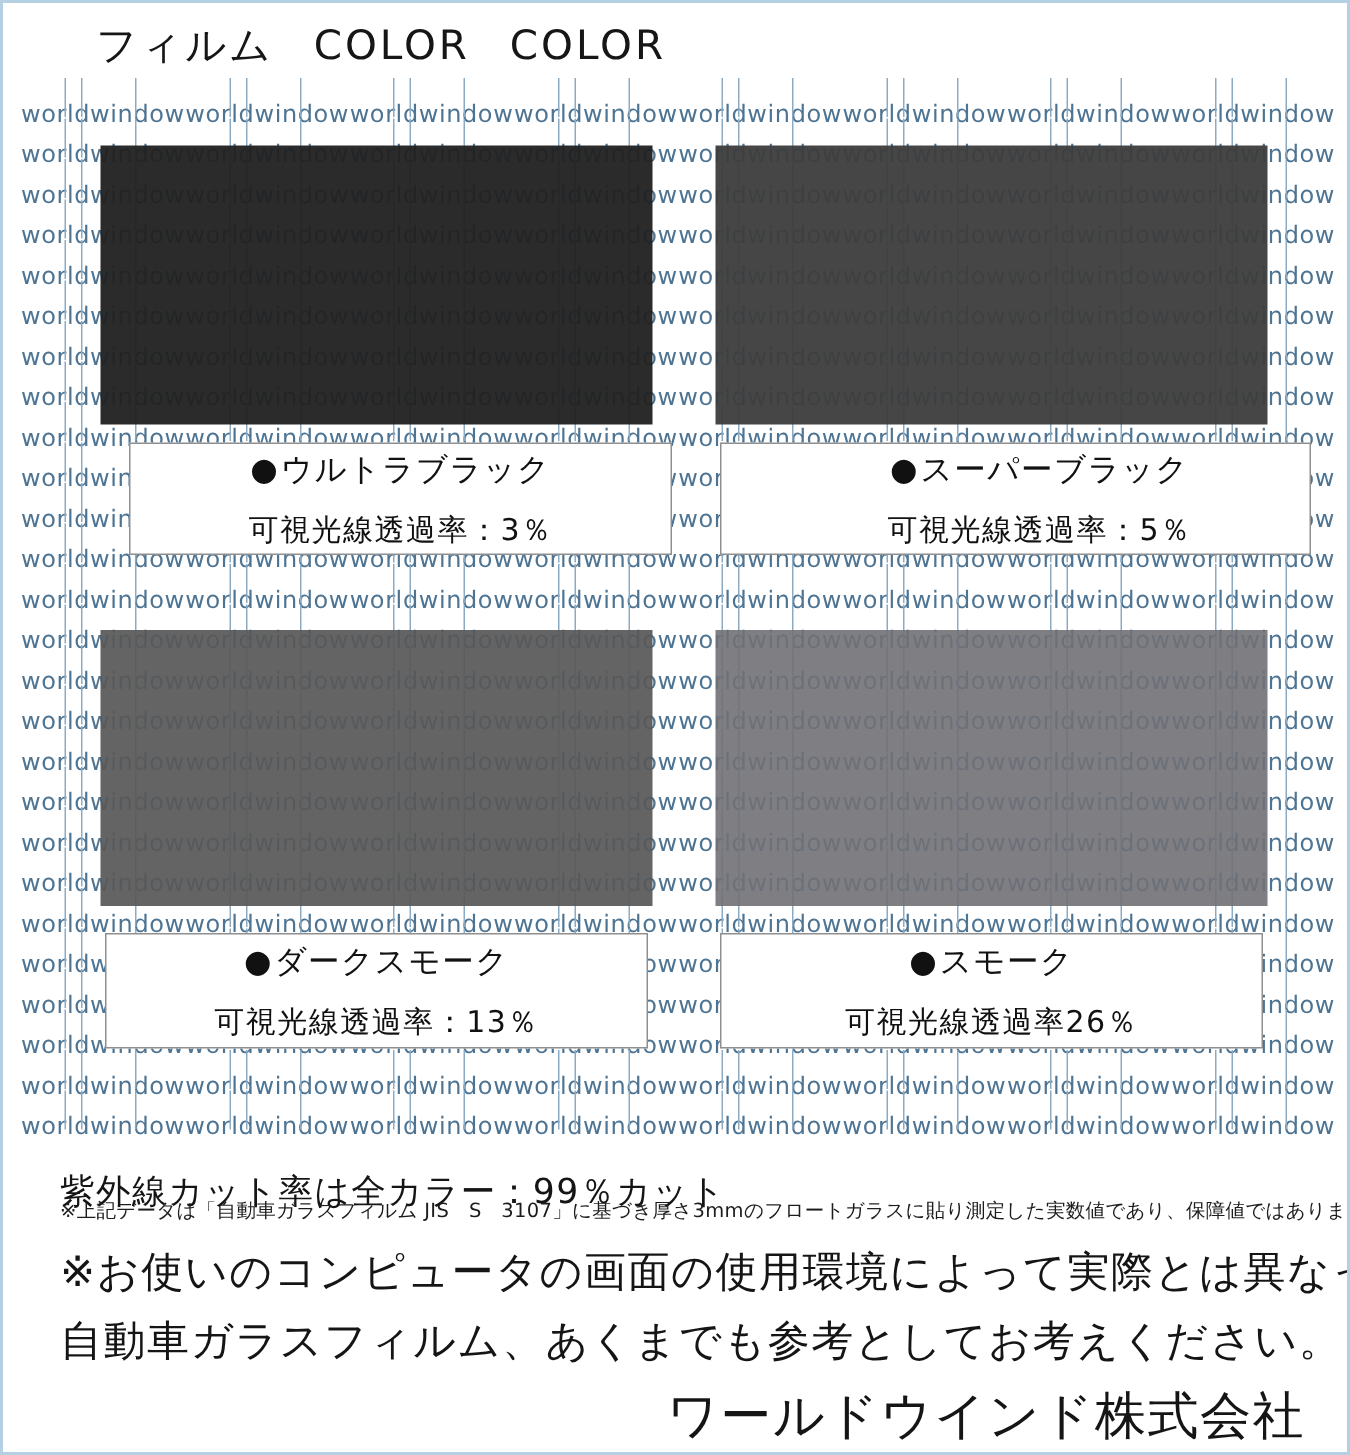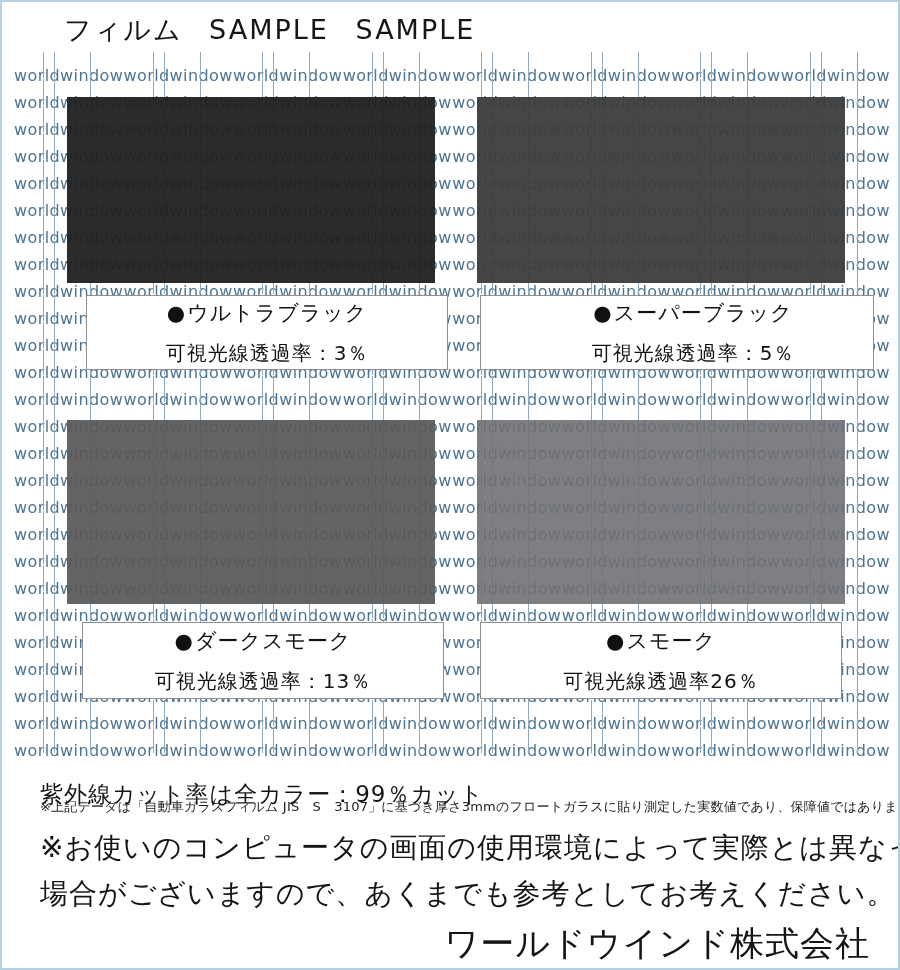--- a/index.html
+++ b/index.html
@@ -31,38 +31,38 @@
   .s2{left:65px;top:418px;width:368px;height:184px;}
   .s3{left:475px;top:418px;width:368px;height:184px;}
   
   .label{
     position:absolute;z-index:2;width:360px;background:#ffffff;
     border:1px solid #8f8f8f;display:flex;flex-direction:column;
     justify-content:center;align-items:center;gap:13px;text-align:center;
   }
   .l0{left:68px;top:293px;height:73px;margin-left:16px;}
   .l1{left:478px;top:293px;height:73px;padding-left:32px;}
-  .l2{left:80px;top:620px;height:75px;}
+  .l2{left:68px;top:620px;height:75px;}
   .l3{left:478px;top:620px;height:75px;}
   .lname{font-size:21px;letter-spacing:1px;color:#111;}
   .lname .bullet{font-size:21px;margin-right:1px;}
   .ltrans{font-size:20px;letter-spacing:1px;color:#111;}
   
   .uv{position:absolute;left:38px;top:777px;font-size:23px;letter-spacing:1px;color:#151515;z-index:2;}
   .note{position:absolute;left:38px;top:796px;font-size:13px;letter-spacing:0.2px;color:#1c1c1c;z-index:2;white-space:nowrap;}
   .d1{position:absolute;left:38px;top:827px;font-size:28px;letter-spacing:1px;color:#151515;z-index:2;white-space:nowrap;}
   .d2{position:absolute;left:38px;top:873px;font-size:28px;letter-spacing:1px;color:#151515;z-index:2;white-space:nowrap;}
   .company{position:absolute;right:28px;top:919px;font-size:34px;letter-spacing:1px;color:#151515;z-index:2;white-space:nowrap;}
 </style>
 </head>
 <body>
 
 <div class="page">
 
-  <div class="title">フィルム SAMPLE SAMPLE</div>
+  <div class="title">フィルム COLOR COLOR</div>
 
   <div class="pattern" style="--pat: #4e7493; --patline: #8cabc3;">
       <div class="prow">
         <span class="pword">worldwindow</span>
         <span class="pword">worldwindow</span>
         <span class="pword">worldwindow</span>
         <span class="pword">worldwindow</span>
         <span class="pword">worldwindow</span>
         <span class="pword">worldwindow</span>
         <span class="pword">worldwindow</span>
@@ -341,16 +341,16 @@
   </div>
 
   <div class="label l3">
     <div class="lname"><span class="bullet">●</span><span>スモーク</span></div>
     <div class="ltrans">可視光線透過率26％</div>
   </div>
 
   <div class="uv">紫外線カット率は全カラー：99％カット</div>
   <div class="note">※上記データは「自動車ガラスフィルム JIS　S　3107」に基づき厚さ3mmのフロートガラスに貼り測定した実数値であり、保障値ではありません。</div>
   <div class="d1">※お使いのコンピュータの画面の使用環境によって実際とは異なって見える</div>
-  <div class="d2">場合がございますので、あくまでも参考としてお考えください。</div>
+  <div class="d2">自動車ガラスフィルム、あくまでも参考としてお考えください。</div>
   <div class="company">ワールドウインド株式会社</div>
 
 </div>
 
 </body></html>

